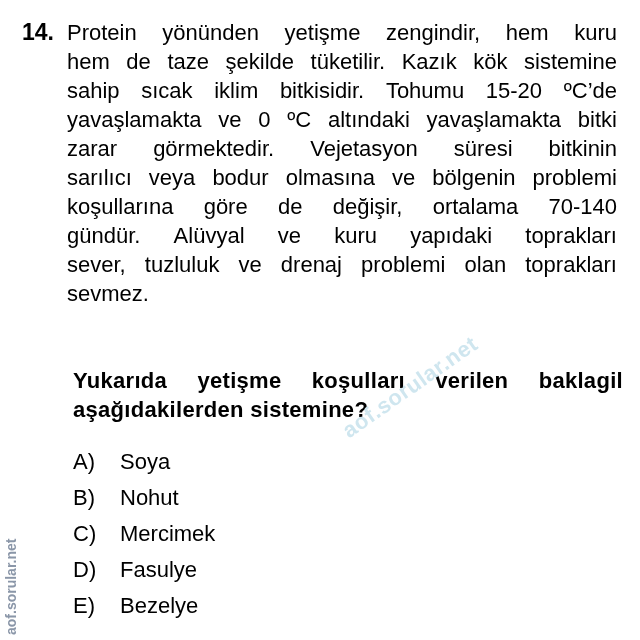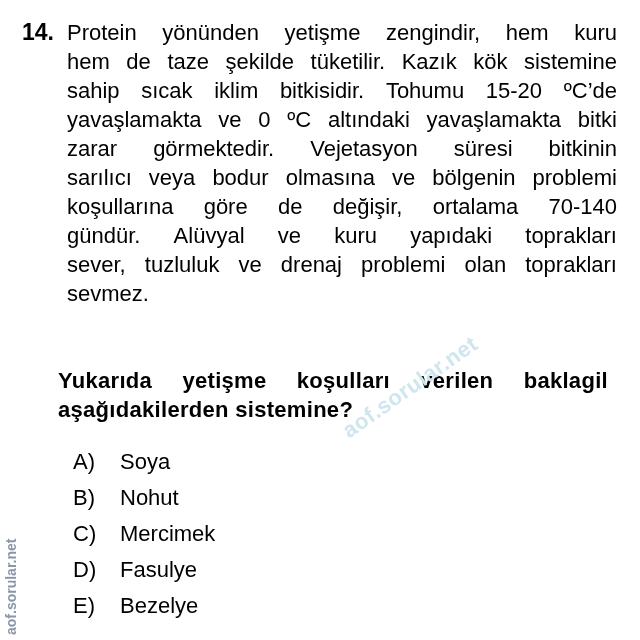--- a/index.html
+++ b/index.html
@@ -9,21 +9,21 @@
   }
   .qnum {
     position: absolute; left: 22px; top: 18px; font-size: 23px; font-weight: bold; line-height: 29px; text-align: right;
   }
   .stem {
     position: absolute; left: 67px; top: 18px; width: 550px; font-size: 22px; line-height: 29px;
   }
   .jline { display: flex; justify-content: space-between; width: 550px; height: 29px; }
   .lline { display: block; height: 29px; white-space: nowrap; }
   .question {
-    position: absolute; left: 58px; top: 366px; width: 550px; font-size: 22px; font-weight: bold; line-height: 29px;
+    position: absolute; left: 73px; top: 366px; width: 550px; font-size: 22px; font-weight: bold; line-height: 29px;
     letter-spacing: 0.3px;
   }
   .options { position: absolute; left: 73px; top: 444px; }
   .option { height: 36px; display: flex; align-items: center; font-size: 22px; }
   .option .letter { width: 47px; display: inline-block; }
   .wm-diag {
     position: absolute; left: 345px; top: 420px; font-size: 22px; font-weight: bold; color: #cfe6ef;
     transform: rotate(-35deg); transform-origin: left center; white-space: nowrap; letter-spacing: 0.5px;
   }
   .wm-side {

